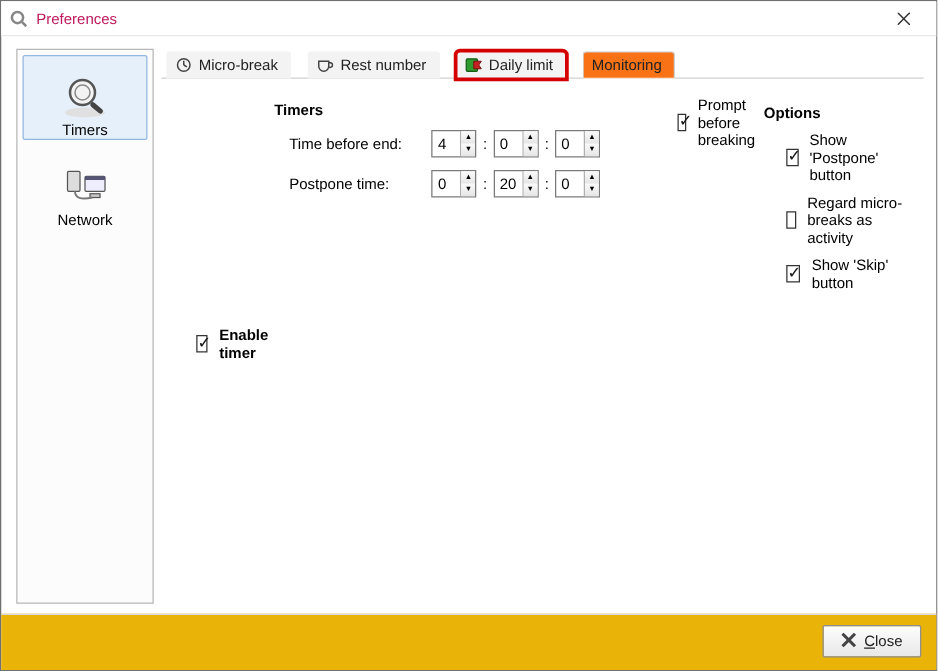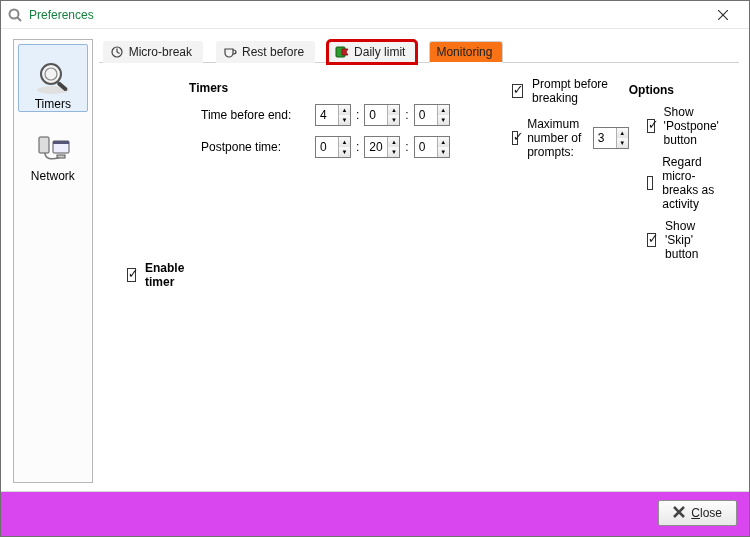--- a/index.html
+++ b/index.html
@@ -17,21 +17,21 @@
 
   .titlebar {
     height: 28px;
     background: #fff;
     display: flex;
     align-items: center;
     padding: 0 6px;
     border-bottom: 1px solid #e8e8e8;
   }
   .titlebar .title-icon { width: 16px; height: 16px; margin-right: 6px; opacity: .7; }
-  .titlebar .title-text { font-size: 12px; color: #15803d; }
+  .titlebar .title-text { font-size: 12px; color: #be185d; }
   .titlebar .spacer { flex: 1; }
   .close-x {
     width: 40px;
     height: 28px;
     display: flex;
     align-items: center;
     justify-content: center;
     font-size: 14px;
     color: #333;
   }
@@ -191,21 +191,21 @@
   .colon { padding: 0 3px; }
 
   .options-block { margin-top: 2px; }
   .options-block .check { padding-left: 14px; margin-bottom: 8px; }
 
   .footer {
     border-top: 1px solid #d8d8d8;
     padding: 8px 12px 10px 0;
     display: flex;
     justify-content: flex-end;
-    background: #d946ef;
+    background: #eab308;
   }
   .btn-std {
     display: inline-flex;
     align-items: center;
     gap: 6px;
     border: 1px solid #8f8f8f;
     background: linear-gradient(#fdfdfd,#e8e8e8);
     border-radius: 2px;
     height: 26px;
     padding: 0 14px;
@@ -284,21 +284,21 @@
           <span>Micro-break</span>
         </div>
 
         <div class="tab">
           <span class="tab-icon">
             <svg viewBox="0 0 14 14" width="14" height="14">
               <path d="M2 4 h8 v4 a4 4 0 0 1 -8 0 z" fill="none" stroke="#444" stroke-width="1.2"></path>
               <path d="M10 5 q3 0 3 2 t-3 2" fill="none" stroke="#444" stroke-width="1.2"></path>
             </svg>
           </span>
-          <span>Rest before</span>
+          <span>Rest number</span>
         </div>
 
         <div class="tab highlighted">
           <span class="tab-icon">
             <svg viewBox="0 0 14 14" width="14" height="14">
               <rect x="1" y="2" width="9" height="10" rx="1" fill="#2d9b2d" stroke="#155d15"></rect>
               <path d="M7 4 h6 l-2 3 l2 3 h-6 z" fill="#c42222" stroke="#7a0f0f" stroke-width="0.8"></path>
             </svg>
           </span>
           <span>Daily limit</span>
@@ -381,33 +381,20 @@
             </div>
           </div>
 
           <div class="col">
 
             <label class="check" style="padding-left:10px; margin-bottom:12px;">
               <input type="checkbox" checked="" style="">
               <span>Prompt before breaking</span>
             </label>
 
-            <div class="check" style="padding-left:10px;">
-              <label class="check" style="margin:0;">
-                <input type="checkbox" checked="" style="">
-                <span>Maximum number of prompts:</span>
-              </label>
-              <span class="spin">
-                <input value="3" style="">
-                <span class="btns">
-                    <span class="btn">▲</span>
-                    <span class="btn">▼</span>
-                  </span>
-              </span>
-            </div>
           </div>
 
         </div>
 
         <div class="options-block">
           <div class="section-title">Options</div>
 
           <label class="check">
             <input type="checkbox" checked="" style="">
             <span>Show 'Postpone' button</span>

